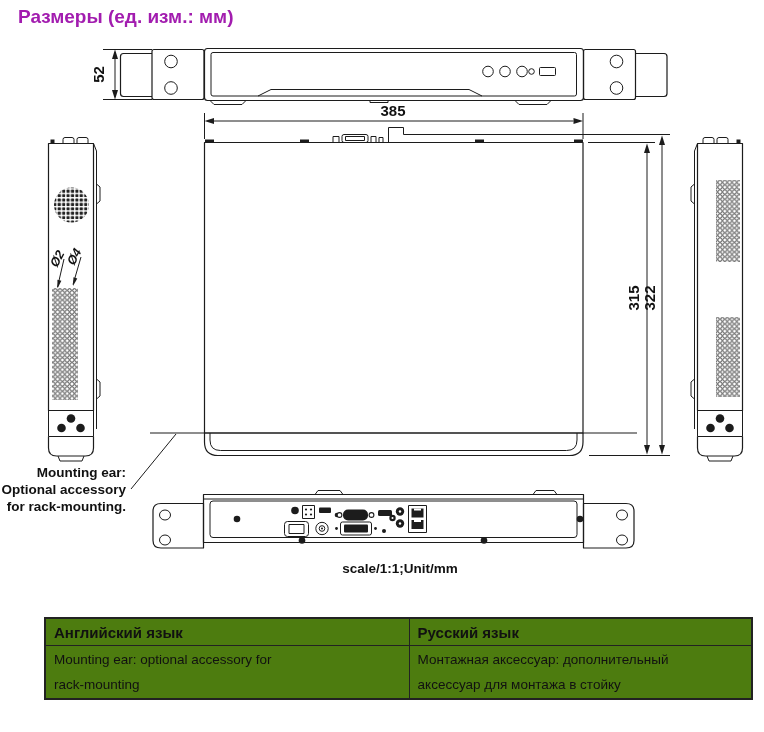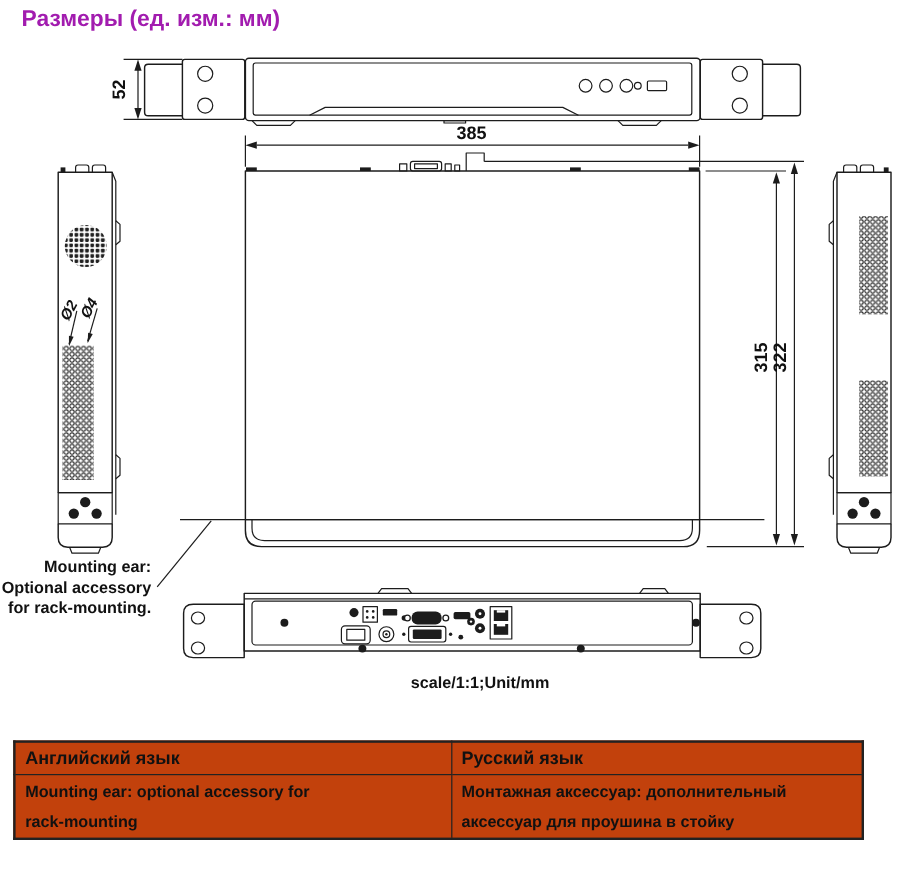--- a/index.html
+++ b/index.html
@@ -8,26 +8,26 @@
   .page-title{position:absolute;left:18px;top:6px;margin:0;font-size:19px;font-weight:700;color:#a21caf;}
   svg{position:absolute;left:0;top:0;}
   svg .ln{fill:none;stroke:#1c1c1c;stroke-width:1.2;stroke-linejoin:round;stroke-linecap:butt;}
   svg .thin{stroke-width:1;}
   svg .fil{fill:#1c1c1c;stroke:none;}
   svg .wfil{fill:#fff;stroke:#1c1c1c;stroke-width:1.1;}
   svg text{font-family:"Liberation Sans",sans-serif;font-weight:700;fill:#111;}
   svg .dim{font-size:15px;}
   svg .small{font-size:12.5px;font-style:italic;}
   svg .note{font-size:13.5px;}
-  .trans-table{position:absolute;left:11px;top:617px;width:709px;border-collapse:collapse;
-               table-layout:fixed;background:#c2410c;border:2px solid #222;}
+  .trans-table{position:absolute;left:44px;top:617px;width:709px;border-collapse:collapse;
+               table-layout:fixed;background:#4d7c0f;border:2px solid #222;}
   .trans-table th,.trans-table td{border:1px solid #222;text-align:left;vertical-align:middle;
                padding:2px 8px;overflow:hidden;}
   .trans-table th{font-size:15px;font-weight:700;height:22px;}
-  .trans-table td{font-size:13.5px;font-weight:700;margin-top:16px;}
+  .trans-table td{font-size:13.5px;font-weight:400;margin-top:16px;}
   .trans-table .two-line td{padding:1px 8px;}
   .trans-table .two-line div{line-height:25px;height:25px;}
   .trans-table .one-line td{height:21px;}
 </style>
 </head>
 <body>
 
 <div class="page">
 
   <h1 class="page-title">Размеры (ед. изм.: мм)</h1>
@@ -224,19 +224,19 @@
       </tr>
     </thead>
     <tbody>
       <tr class="two-line">
         <td>
           <div>Mounting ear: optional accessory for</div>
           <div>rack-mounting</div>
         </td>
         <td>
           <div>Монтажная аксессуар: дополнительный</div>
-          <div>аксессуар для проушина в стойку</div>
+          <div>аксессуар для монтажа в стойку</div>
         </td>
       </tr>
     </tbody>
   </table>
 
 </div>
 
 </body></html>

